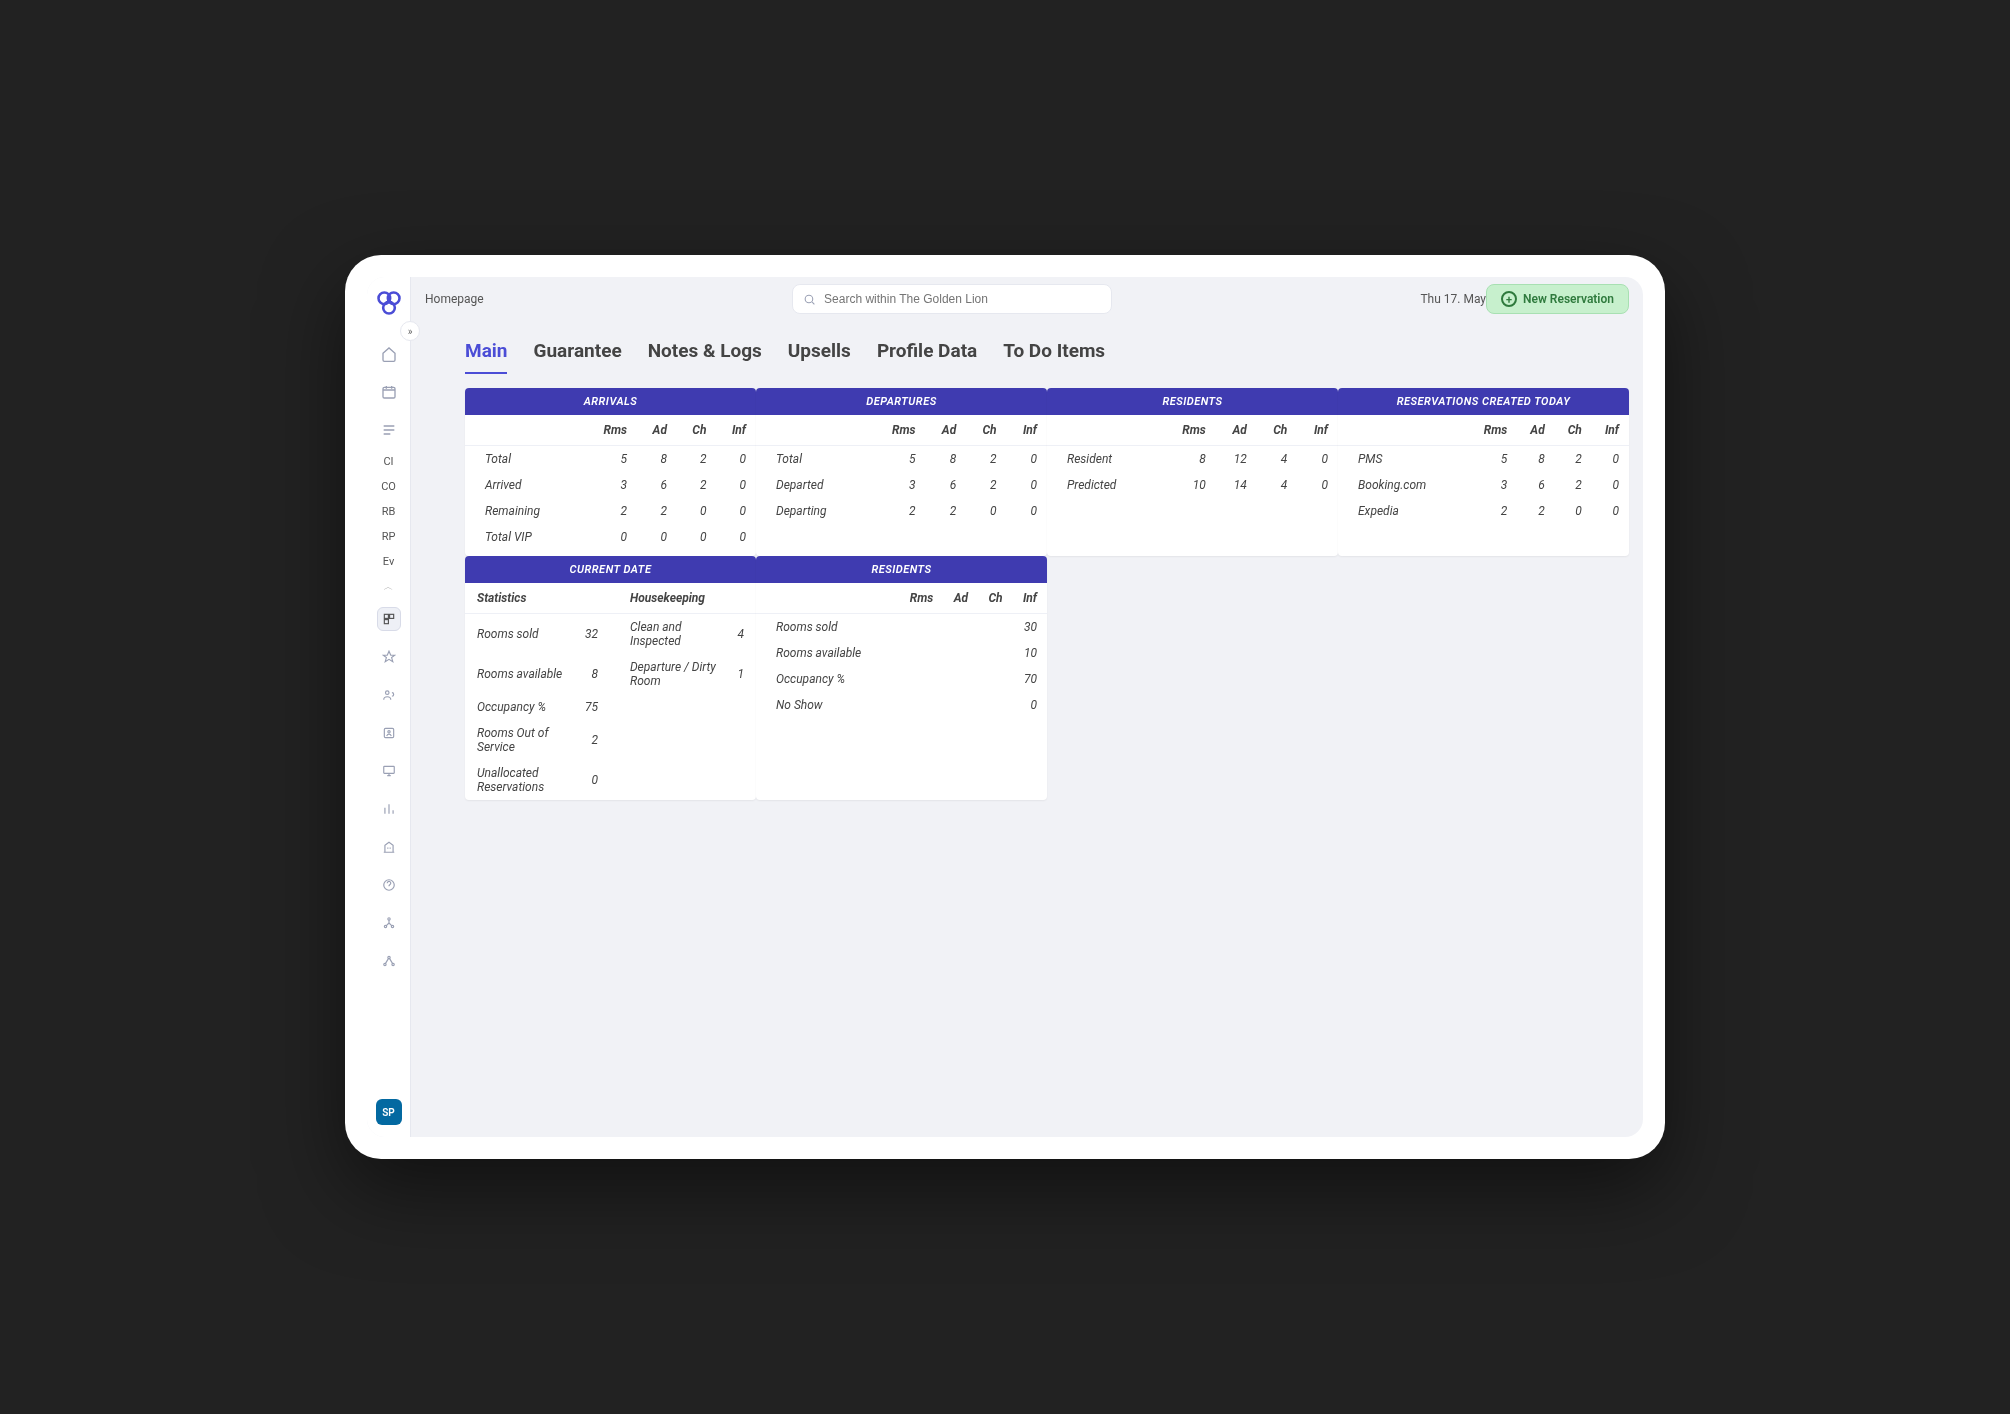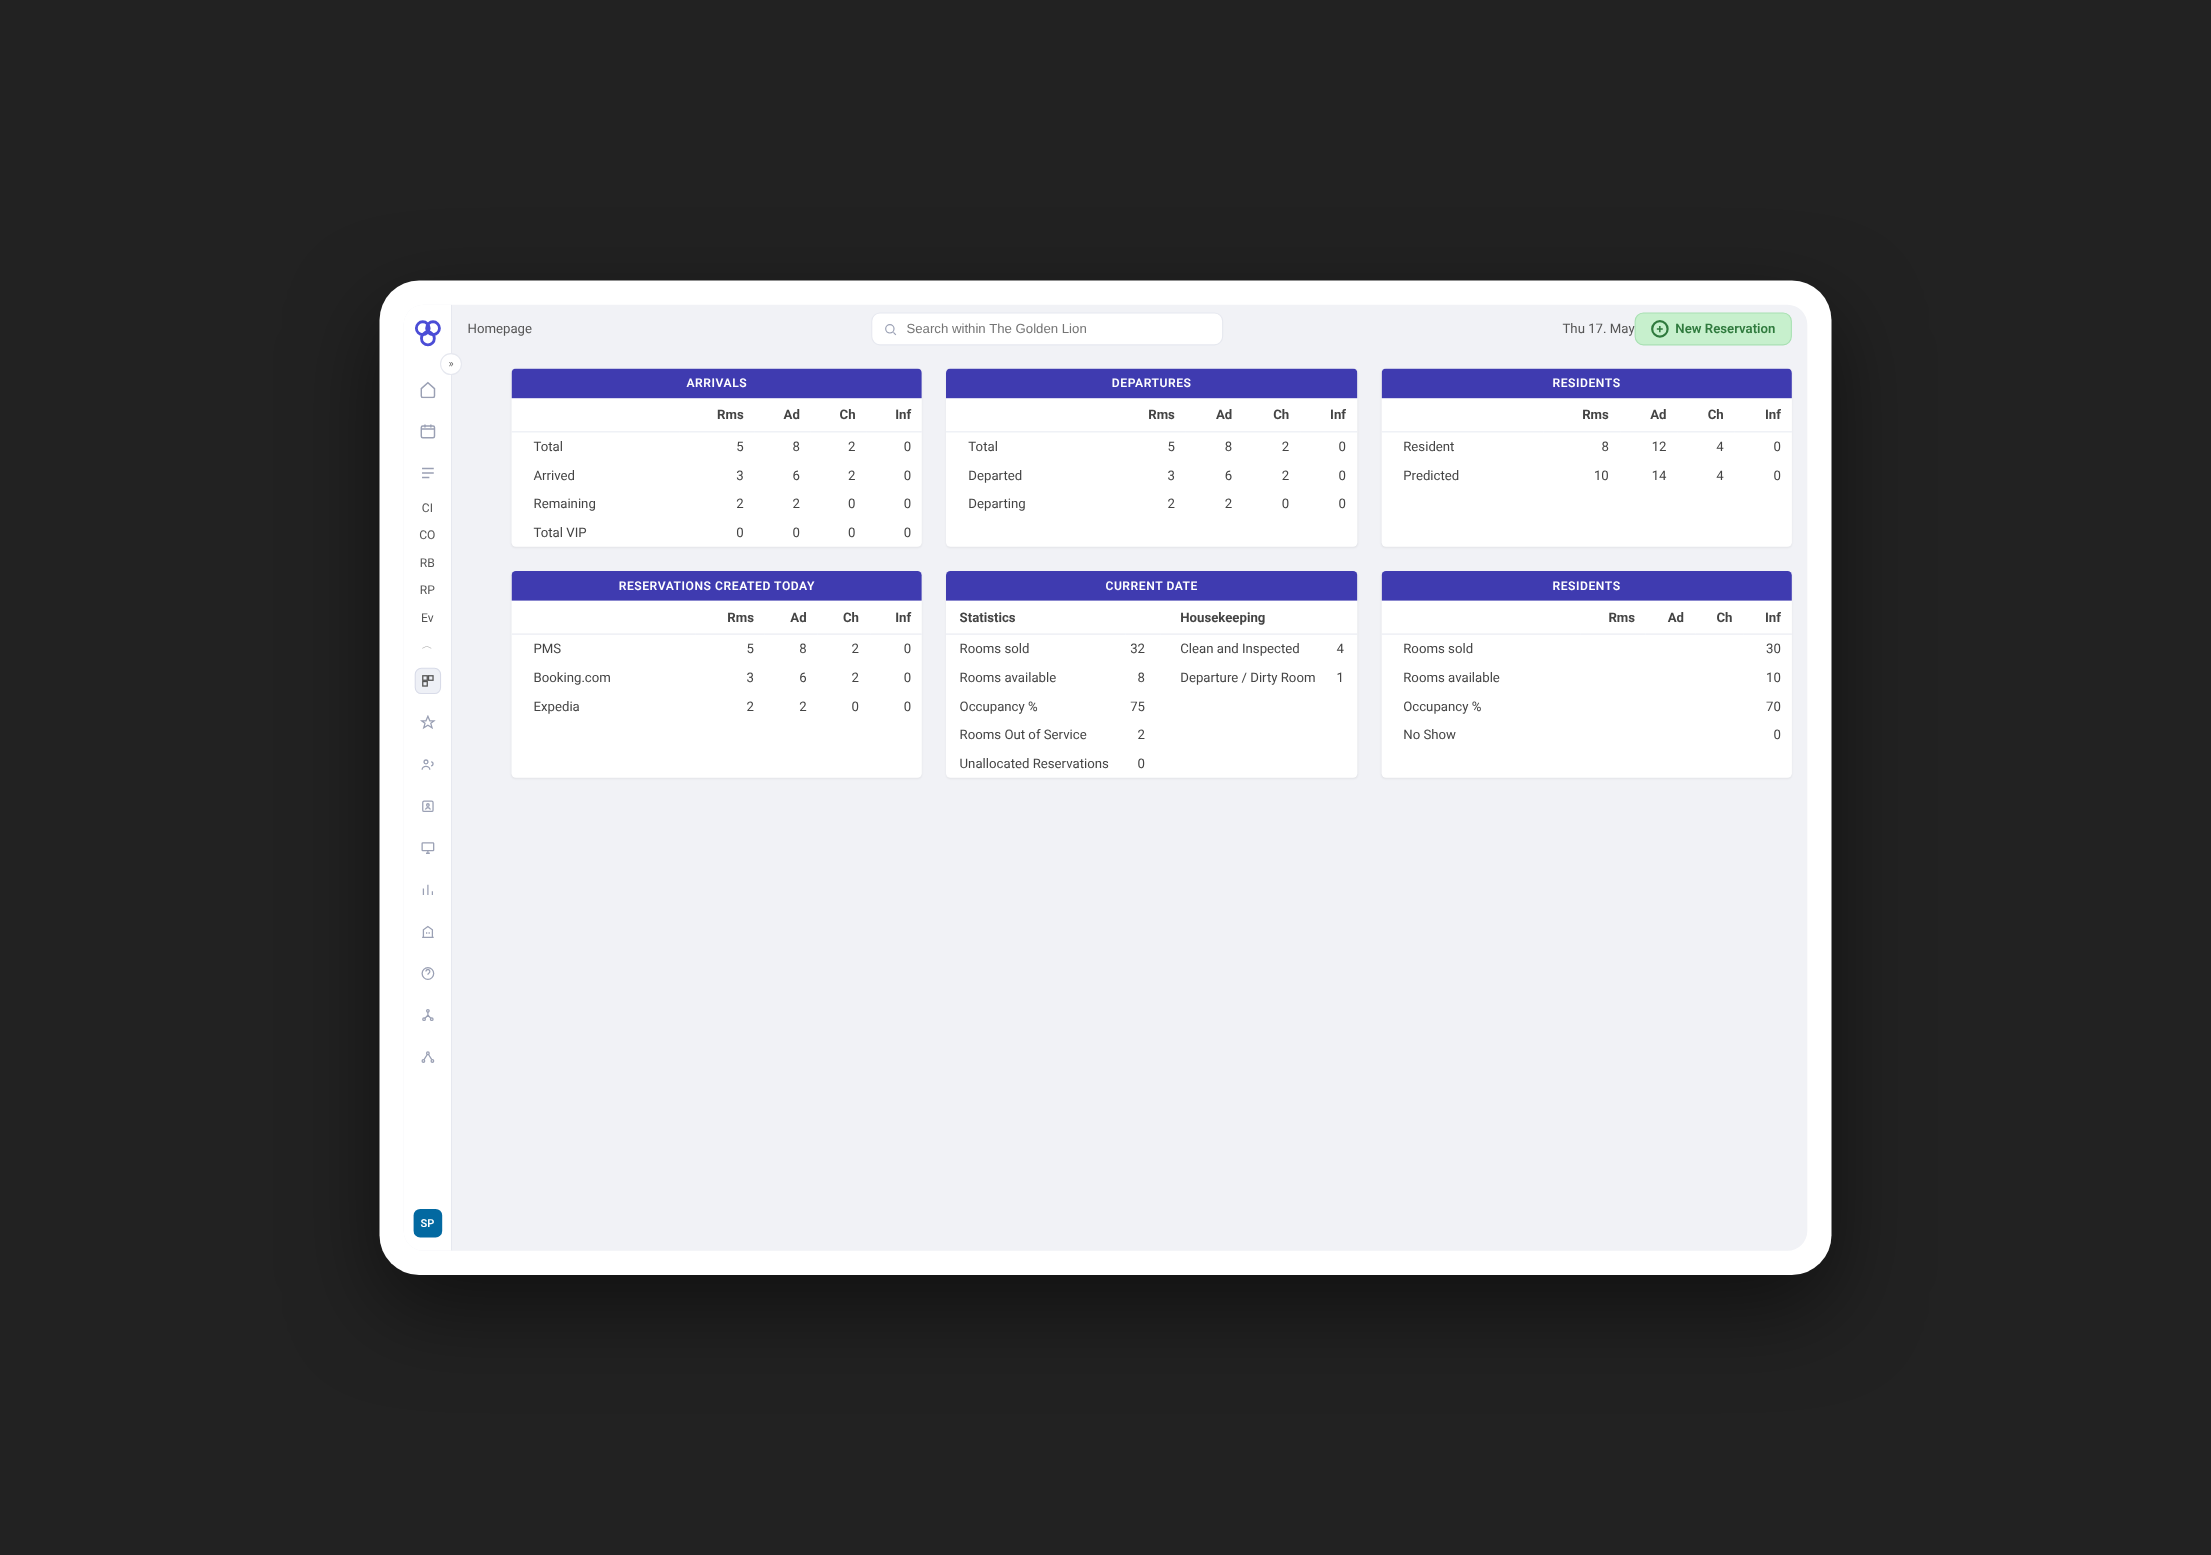--- a/index.html
+++ b/index.html
@@ -148,23 +148,23 @@
   }
   .tab.active {
     color: #4b4dd6;
     border-bottom: 2px solid #4b4dd6;
   }
 
   
   .grid {
     padding: 14px 14px 14px 54px;
     display: grid;
-    grid-template-columns: 1fr 1fr 1fr;
-    gap: 22px;
+    grid-template-columns: 1fr 1fr 1fr 1fr;
     overflow: auto;
+    font-style: italic;
   }
   .card {
     background: #fff;
     border-radius: 4px;
     box-shadow: 0 1px 2px rgba(0,0,0,.06);
     overflow: hidden;
   }
   .card-head {
     background: #3f3bb0;
     color: #fff;
@@ -321,20 +321,28 @@
             </svg>
           <input placeholder="Search within The Golden Lion" style="">
         </div>
         <div class="date">Thu 17. May</div>
         <div class="new-btn">
           <span class="plus">+</span>
           <span>New Reservation</span>
         </div>
       </div>
 
+      <div class="tabs">
+        <div class="tab active">Main</div>
+        <div class="tab">Guarantee</div>
+        <div class="tab">Notes &amp; Logs</div>
+        <div class="tab">Upsells</div>
+        <div class="tab">Profile Data</div>
+        <div class="tab">To Do Items</div>
+      </div>
 
       <div class="grid">
 
         <div class="card">
           <div class="card-head">ARRIVALS</div>
           <table>
             <thead>
                 <tr>
               <th></th>
               <th>Rms</th>

